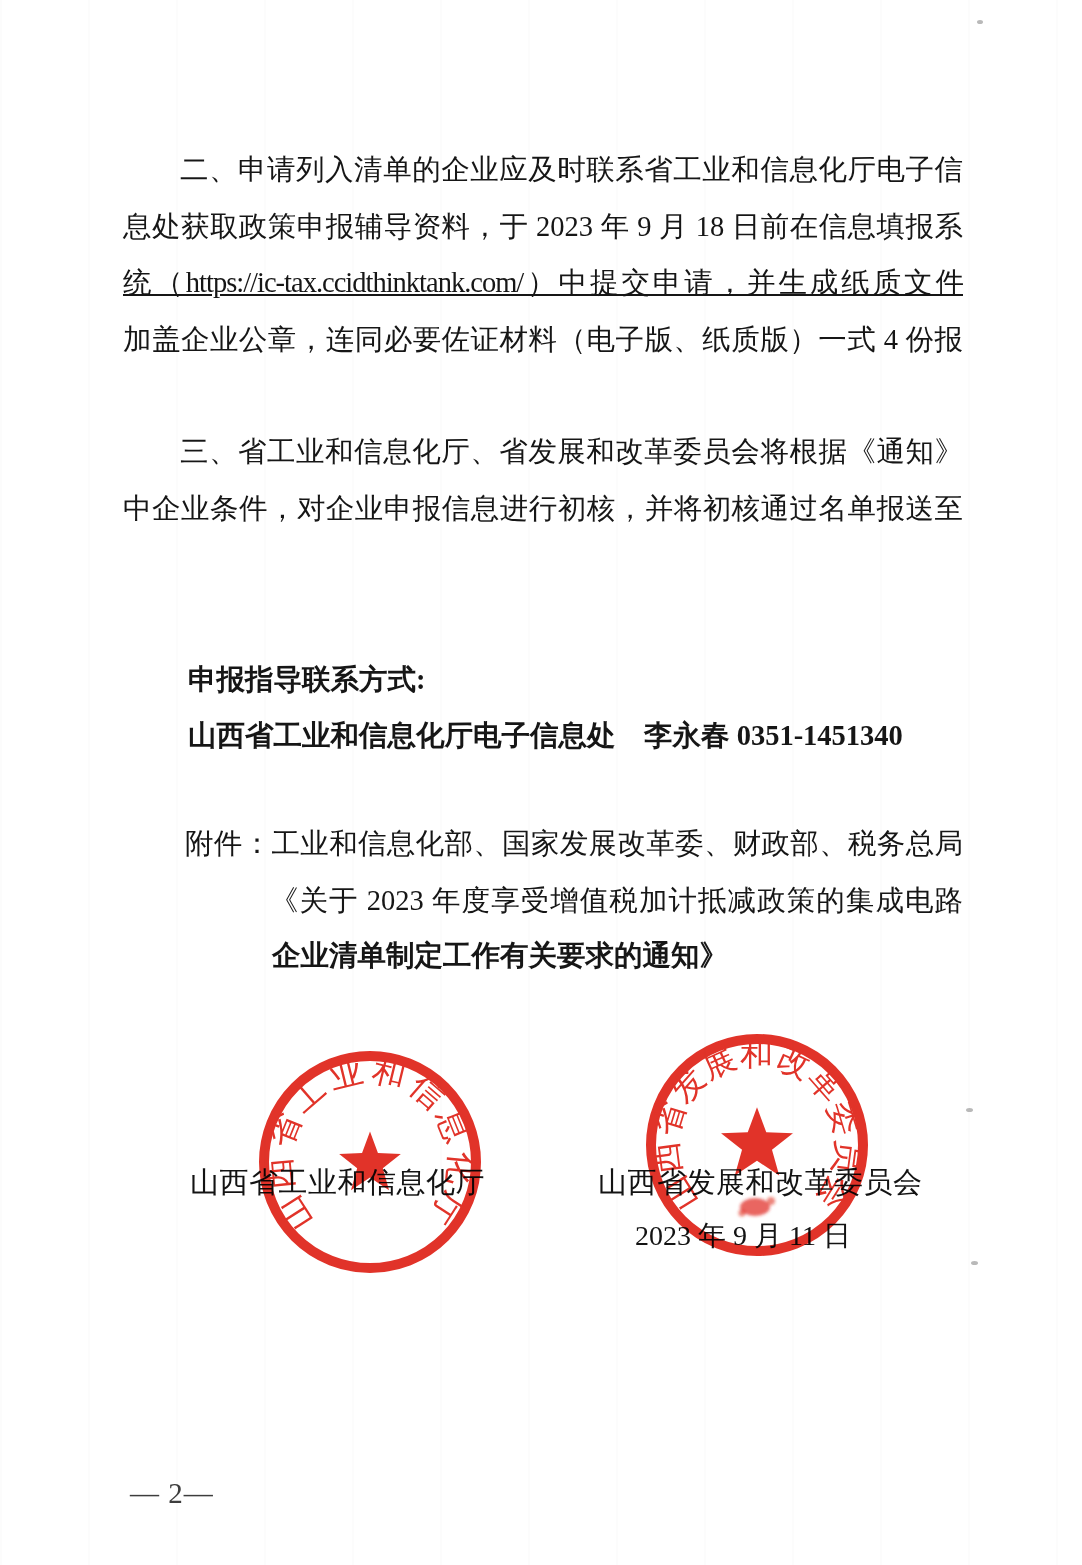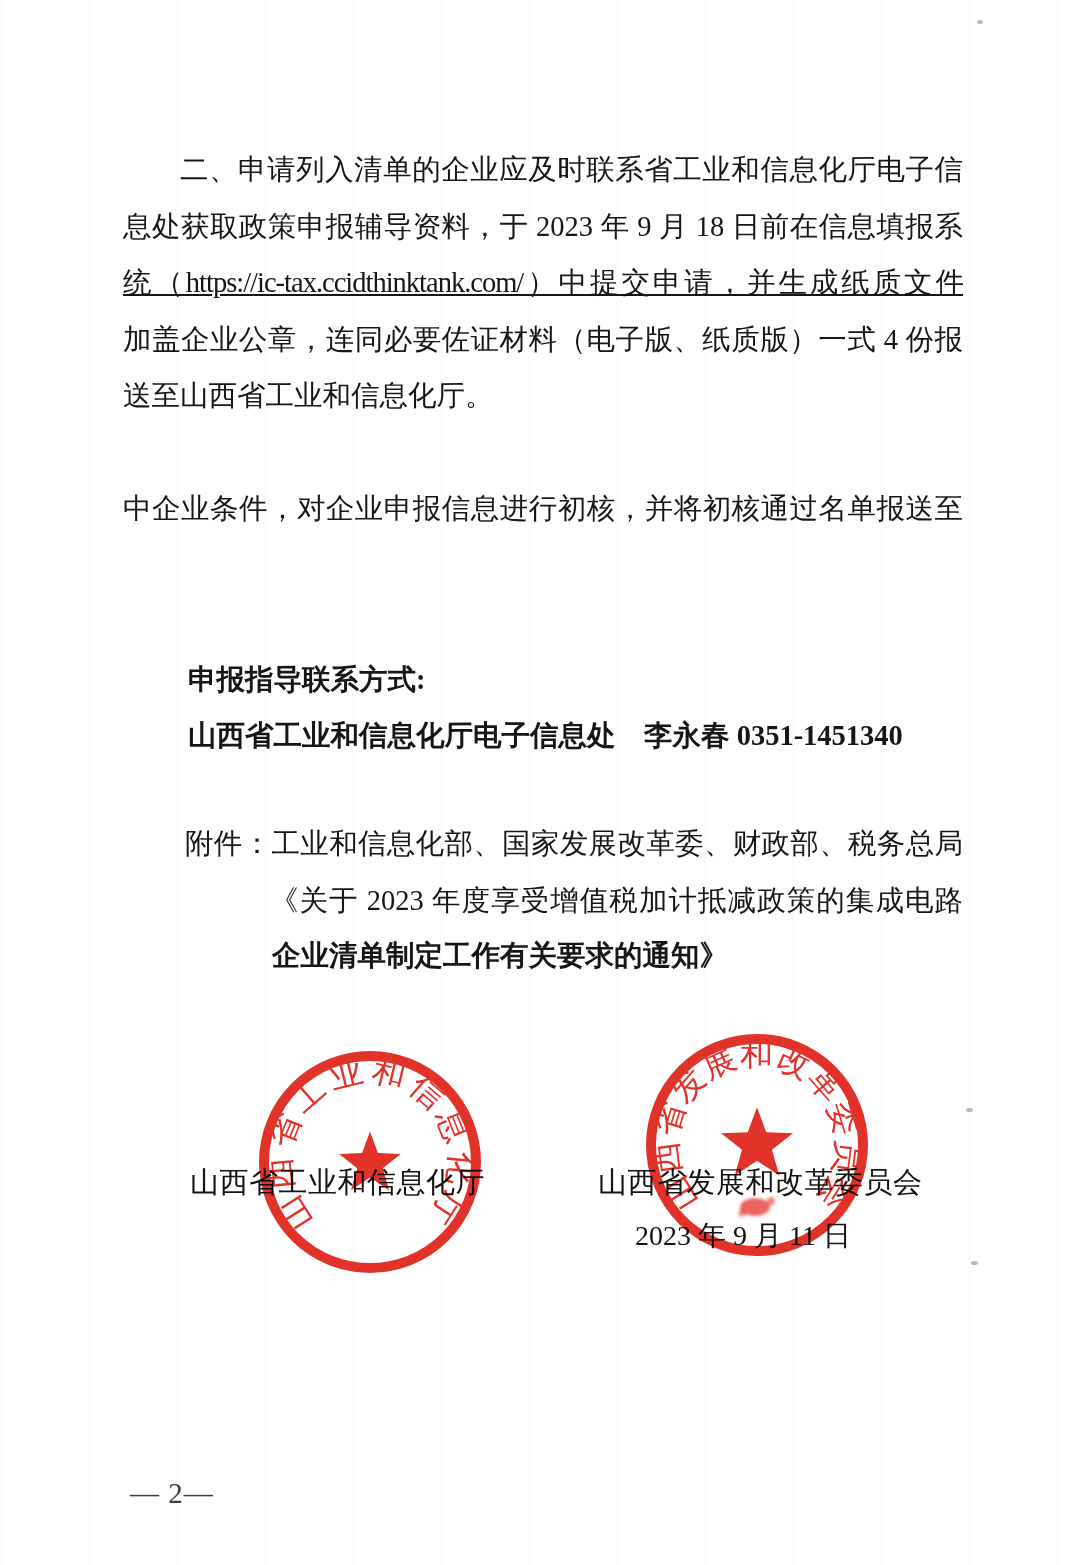--- a/index.html
+++ b/index.html
@@ -68,22 +68,22 @@
 </style>
 </head>
 <body>
 
 <div class="page">
 
   <div class="tline indent" style="top:153px">二、申请列入清单的企业应及时联系省工业和信息化厅电子信</div>
   <div class="tline" style="top:210px">息处获取政策申报辅导资料，于 2023 年 9 月 18 日前在信息填报系</div>
   <div class="tline squeeze" style="top:266px">统（https://ic-tax.ccidthinktank.com/）中提交申请，并生成纸质文件</div>
   <div class="tline" style="top:323px">加盖企业公章，连同必要佐证材料（电子版、纸质版）一式 4 份报</div>
-  <div class="tline tline-end" style="top:379px">送至山西省工业和信息化厅。</div>
 
+  <div class="tline indent" style="top:435px">三、省工业和信息化厅、省发展和改革委员会将根据《通知》</div>
   <div class="tline" style="top:492px">中企业条件，对企业申报信息进行初核，并将初核通过名单报送至</div>
 
   <div class="plain" style="left:188px;top:663px">申报指导联系方式:</div>
   <div class="plain" style="left:188px;top:719px">山西省工业和信息化厅电子信息处　李永春 0351-1451340</div>
 
   <div class="tline attach1" style="top:827px">附件：工业和信息化部、国家发展改革委、财政部、税务总局</div>
   <div class="tline attach2" style="top:884px">《关于 2023 年度享受增值税加计抵减政策的集成电路</div>
   <div class="plain" style="left:272px;top:939px">企业清单制定工作有关要求的通知》</div>
 
   <div class="orgline" style="left:190px;top:1166px">山西省工业和信息化厅</div>

